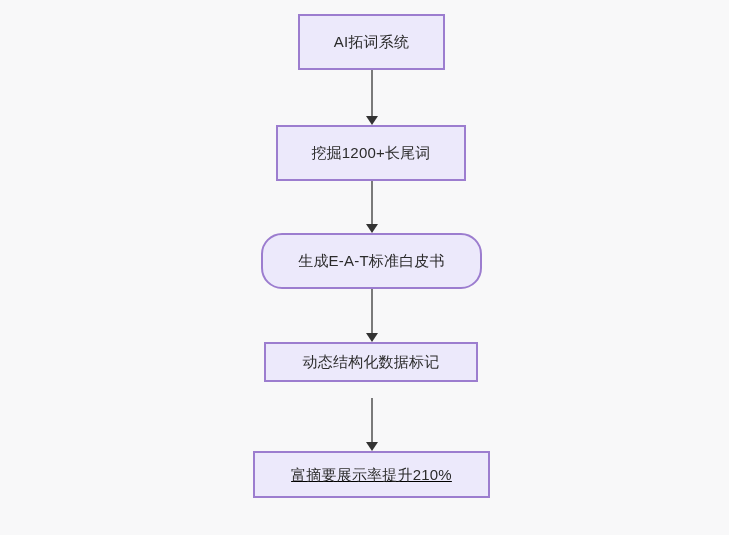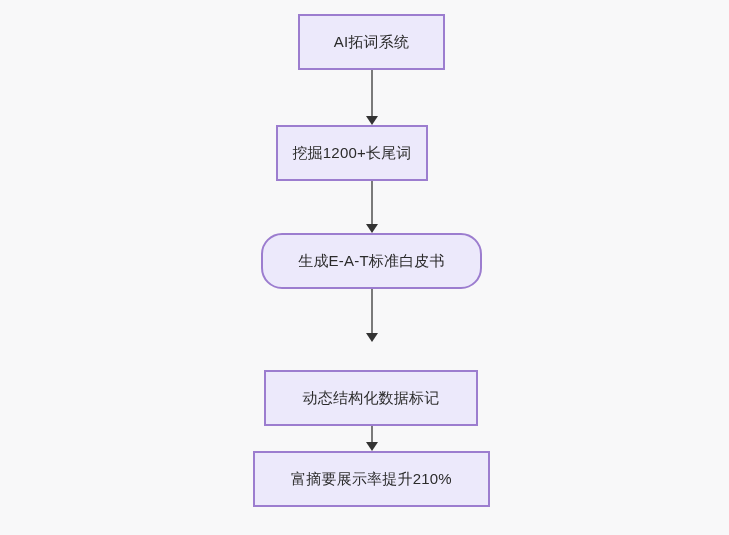--- a/index.html
+++ b/index.html
@@ -40,24 +40,24 @@
     line-height: 1.2;
     color: #2b2b2b;
     letter-spacing: 0.2px;
     white-space: nowrap;
     text-align: center;
     user-select: none;
   }
 
   
   #node-0 { left: 298px; top: 14px;  width: 147px; height: 56px; }
-  #node-1 { left: 276px; top: 125px; width: 152px; height: 56px; }
+  #node-1 { left: 276px; top: 125px; width: 190px; height: 56px; }
   #node-2 { left: 261px; top: 233px; width: 221px; height: 56px; border-radius: 21px; }
-  #node-3 { left: 264px; top: 342px; width: 214px; height: 56px; margin-top: 28px; }
-  #node-4 { left: 253px; top: 451px; width: 237px; height: 56px; }
+  #node-3 { left: 264px; top: 342px; width: 214px; height: 40px; }
+  #node-4 { left: 253px; top: 451px; width: 237px; height: 47px; text-decoration: underline; }
 
   
   .edge {
     position: absolute;
     z-index: 1;
   }
   .edge-line {
     position: absolute;
     left: 50%;
     top: 0;

